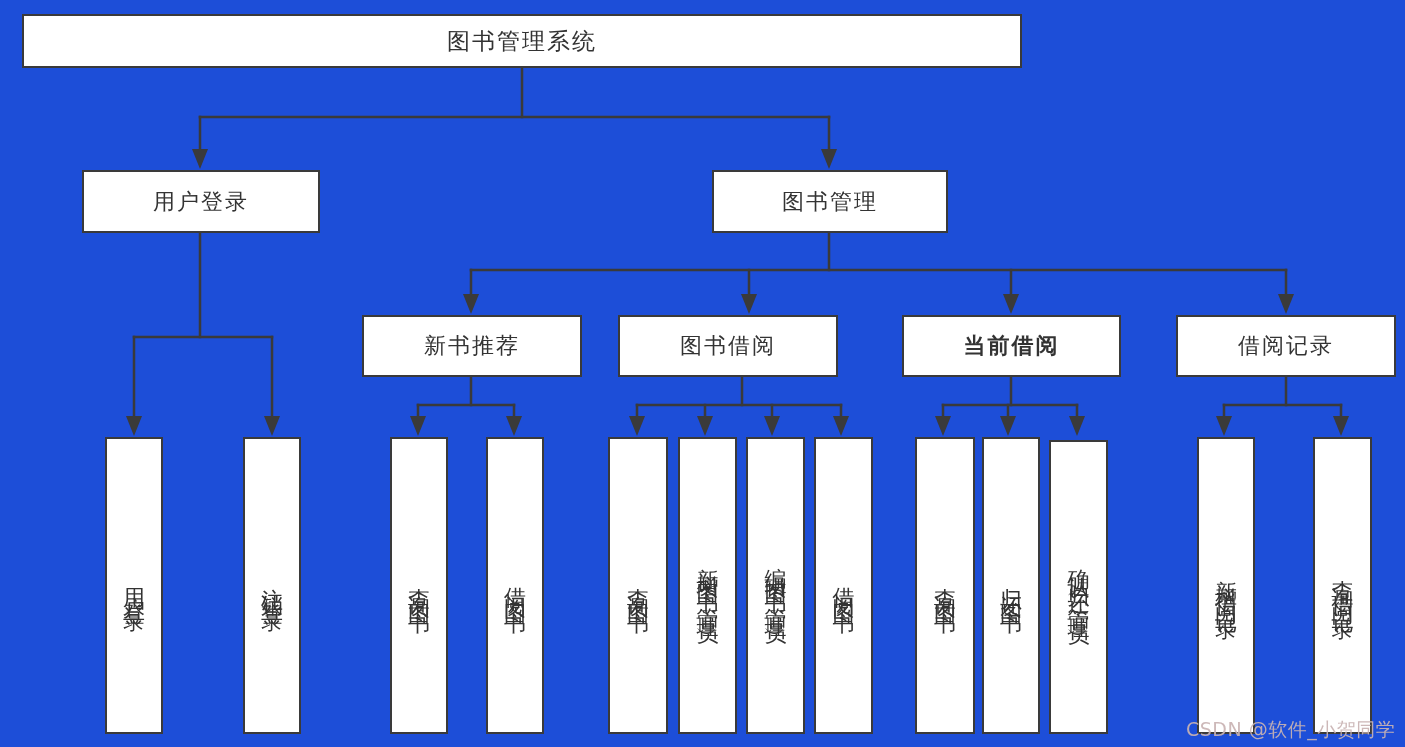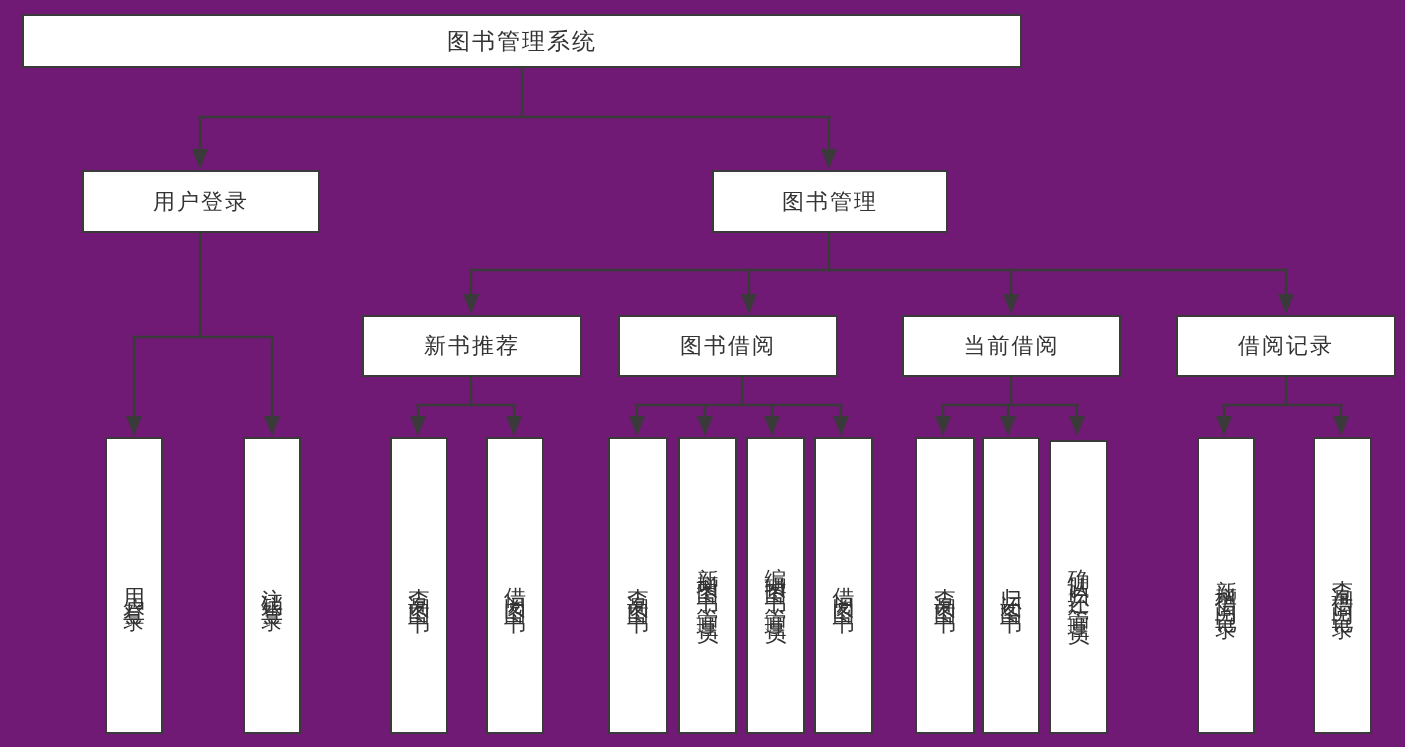--- a/index.html
+++ b/index.html
@@ -1,20 +1,20 @@
 <!DOCTYPE html>
 <html><head>
 <meta charset="utf-8">
 <style>
   html,body { margin:0; padding:0; background:#ffffff; }
   body { font-family: "DejaVu Sans", "Liberation Sans", sans-serif; }
   .canvas {
     position:relative;
     width:1405px; height:747px;
-    background:#701a75;
+    background:#1d4ed8;
     overflow:hidden;
   }
   #connectors {
     position:absolute; left:0; top:0; z-index:0;
   }
   .box {
     position:absolute;
     background:#ffffff;
     border:2.5px solid #3a3a3a;
     box-sizing:border-box;
@@ -118,21 +118,21 @@
   <div class="box hbox" style="left:712px; top:170px; width:236px; height:63px;">
     <span>图书管理</span>
   </div>
 
   <div class="box hbox" style="left:362px; top:315px; width:220px; height:62px;">
     <span>新书推荐</span>
   </div>
   <div class="box hbox" style="left:618px; top:315px; width:220px; height:62px;">
     <span>图书借阅</span>
   </div>
-  <div class="box hbox" style="left:902px; top:315px; width:219px; height:62px;">
+  <div class="box hbox" style="left:902px; top:315px; width:219px; height:62px;font-weight:bold;">
     <span>当前借阅</span>
   </div>
   <div class="box hbox" style="left:1176px; top:315px; width:220px; height:62px;">
     <span>借阅记录</span>
   </div>
 
   <div class="box vbox" style="left:105px; top:437px; width:58px; height:297px;">
     <span>用户登录</span>
   </div>
   <div class="box vbox" style="left:243px; top:437px; width:58px; height:297px;">
@@ -169,14 +169,15 @@
     <span>确认归还（管理员）</span>
   </div>
 
   <div class="box vbox" style="left:1197px; top:437px; width:58px; height:297px;">
     <span>新增借阅记录</span>
   </div>
   <div class="box vbox" style="left:1313px; top:437px; width:59px; height:297px;">
     <span>查询借阅记录</span>
   </div>
 
+  <div class="watermark">CSDN @软件_小贺同学</div>
 
 </div>
 
 </body></html>

